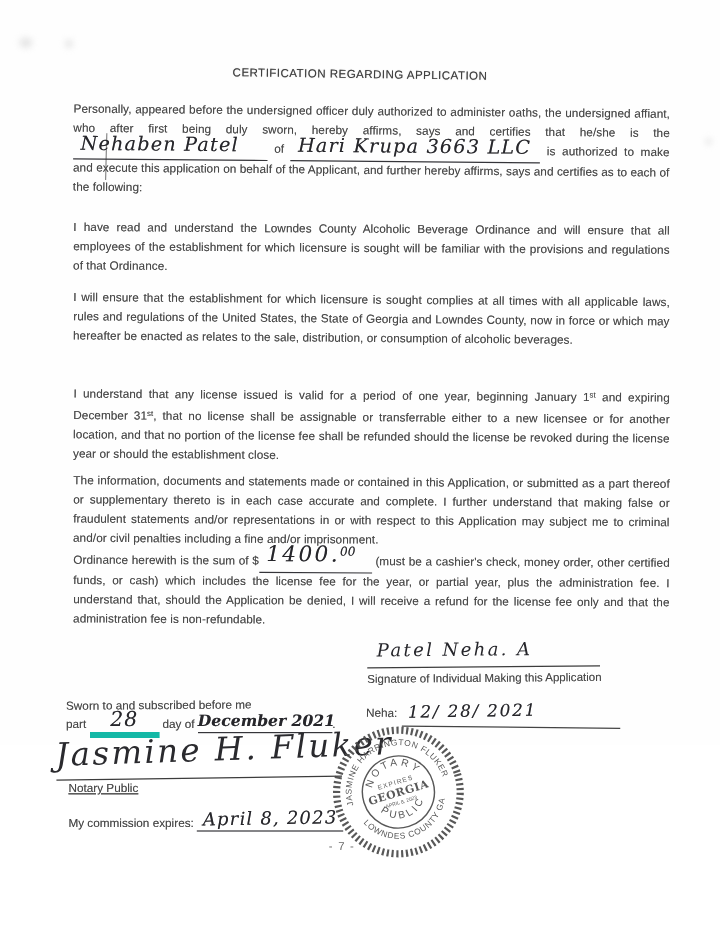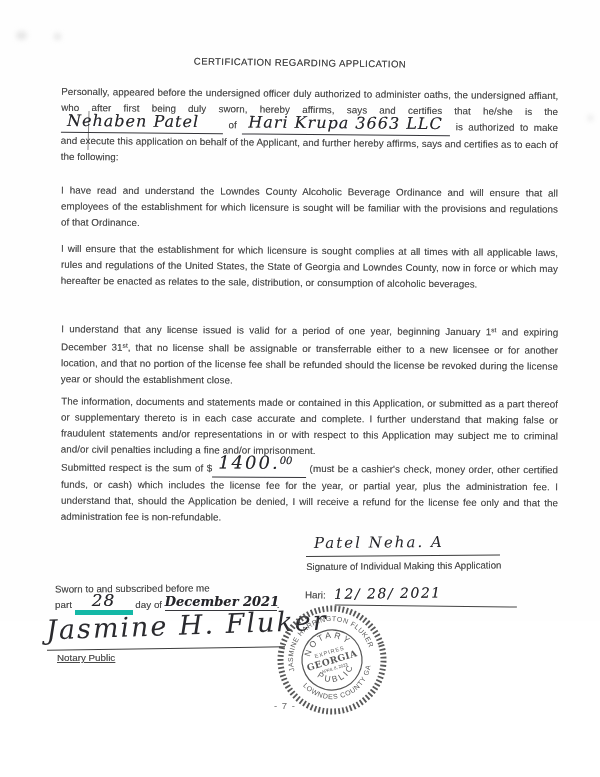--- a/index.html
+++ b/index.html
@@ -102,48 +102,52 @@
 
   <p class="para print p3">I will ensure that the establishment for which licensure is sought complies at all times with all applicable laws, rules and regulations of the United States, the State of Georgia and Lowndes County, now in force or which may hereafter be enacted as relates to the sale, distribution, or consumption of alcoholic beverages.</p>
 
   <p class="para print p4">
     <span>I understand that any license issued is valid for a period of one year, beginning January 1</span><span class="sup">st</span><span> and expiring December 31</span><span class="sup">st</span><span>, that no license shall be assignable or transferrable either to a new licensee or for another location, and that no portion of the license fee shall be refunded should the license be revoked during the license year or should the establishment close.</span>
   </p>
 
   <p class="para print p5">The information, documents and statements made or contained in this Application, or submitted as a part thereof or supplementary thereto is in each case accurate and complete.  I further understand that making false or fraudulent statements and/or representations in or with respect to this Application may subject me to criminal and/or civil penalties including a fine and/or imprisonment.</p>
 
   <p class="para print p6">
-    <span>Submitted respect is the sum of $</span><span class="blank blank-amount"><span class="hw hw-amount">1400.</span><span class="hw hw-cents">00</span></span>
+    <span>Ordinance herewith is the sum of $</span><span class="blank blank-amount"><span class="hw hw-amount">1400.</span><span class="hw hw-cents">00</span></span>
     <span>(must be a cashier's check, money order, other certified funds, or cash) which includes the license fee for the year, or partial year, plus the administration fee.  I understand that, should the Application be denied, I will receive a refund for the license fee only and that the administration fee is non-refundable.</span>
   </p>
 
   <div class="sig-block">
     <span class="hw sig-hw">Patel Neha. A</span>
     <span class="sig-line"></span>
     <div class="sig-label print">Signature of Individual Making this Application</div>
   </div>
 
   <div class="date-row print">
-    <span>Hari:</span>
+    <span>Neha:</span>
     <span class="hw date-hw">12/ 28/ 2021</span>
     <span class="date-line"></span>
   </div>
 
   <div class="sworn1 print">Sworn to and subscribed before me</div>
   <div class="sworn2 print">
     <span>part</span>
     <span class="blank-day"><span class="hw hw-day">28</span></span>
     <span>day of</span>
     <span class="blank-month"><span class="hw hw-month">December 2021</span></span><span>.</span>
   </div>
 
   <div class="notary-sig">Jasmine H. Fluker</div>
   <div class="notary-line"></div>
   <div class="notary-label print">Notary Public</div>
 
+  <div class="comm-row print">
+    <span>My commission expires:</span>
+    <span class="blank-comm"><span class="hw hw-comm">April 8, 2023</span></span>
+  </div>
 
   <svg class="stamp" viewBox="0 0 120 120" xmlns="http://www.w3.org/2000/svg">
     <defs>
       <path id="arcTop" d="M 21,60 A 39,39 0 1 1 99,60"></path>
       <path id="arcBottom" d="M 21,60 A 39,39 0 0 0 99,60"></path>
       <path id="arcInTop" d="M 38,60 A 22,22 0 1 1 82,60"></path>
       <path id="arcInBot" d="M 38,60 A 22,22 0 0 0 82,60"></path>
     </defs>
     <circle cx="60" cy="60" r="51.5" fill="none" stroke="#4a4a4a" stroke-width="6" stroke-dasharray="1.8 2.2"></circle>
     <circle cx="60" cy="60" r="30" fill="none" stroke="#4a4a4a" stroke-width="1.2"></circle>

